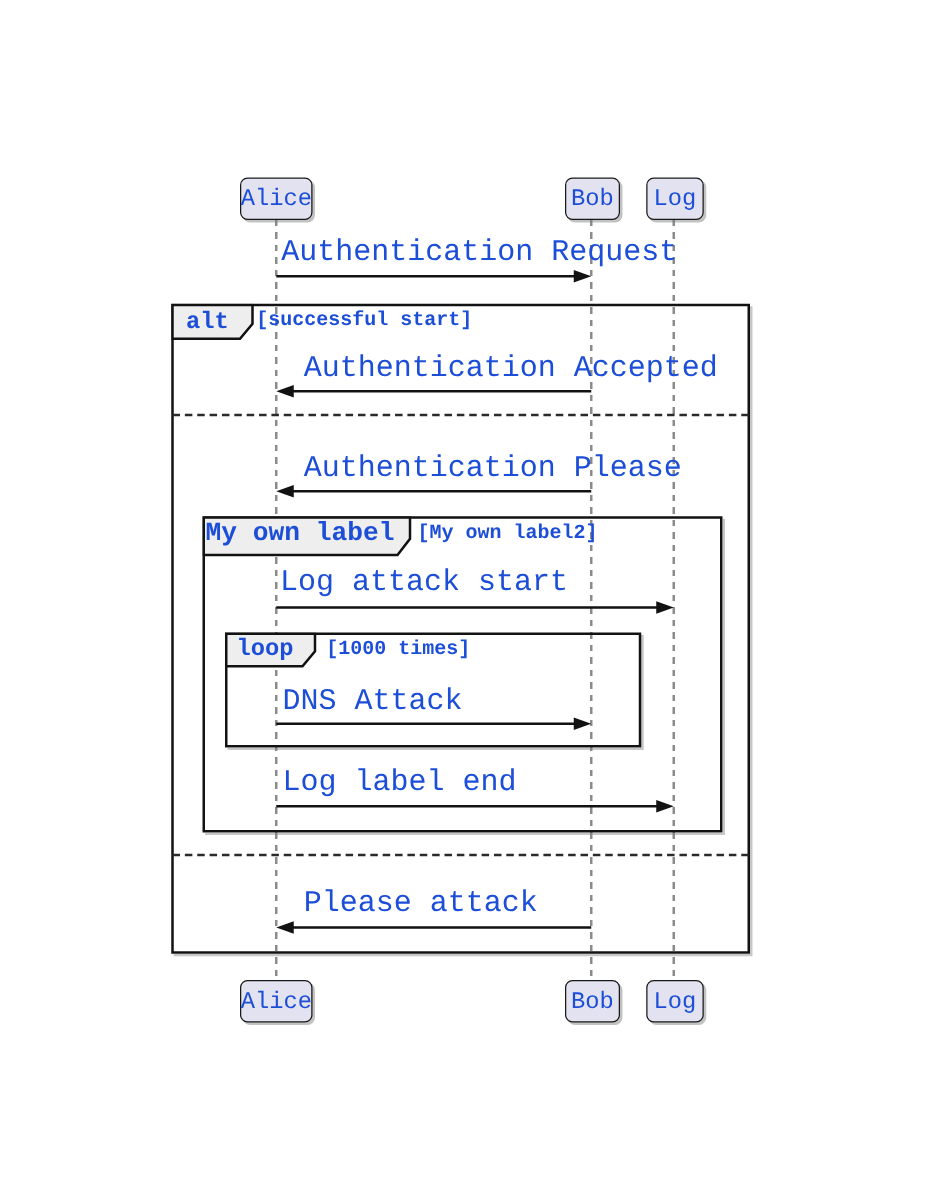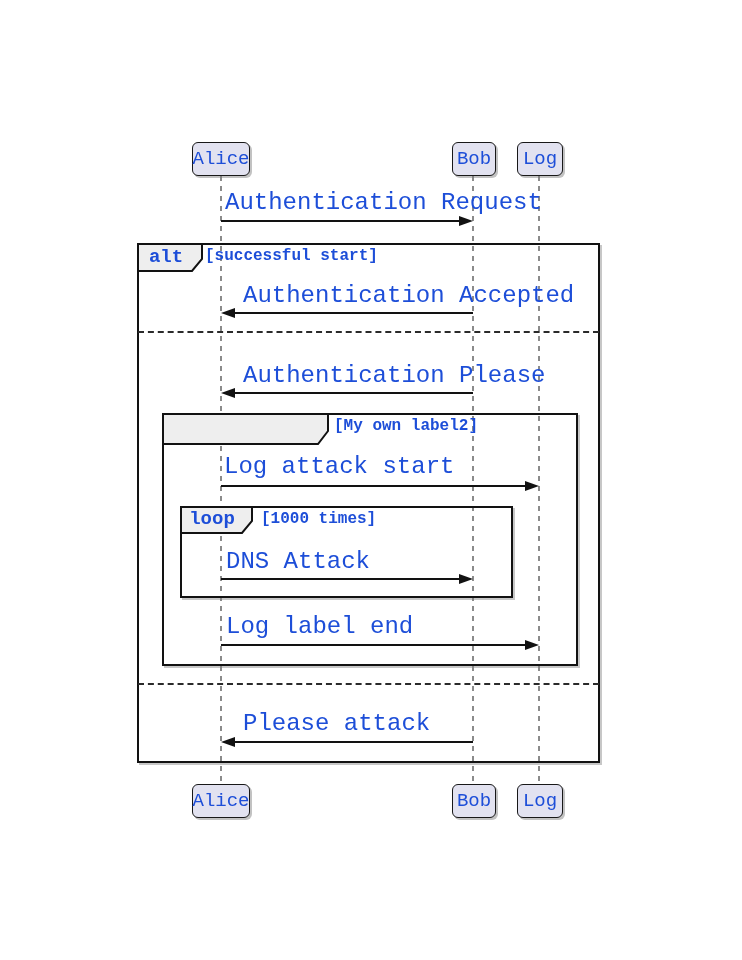--- a/index.html
+++ b/index.html
@@ -75,20 +75,21 @@
   <div class="divider" style="left:138px;top:331px;width:461px"></div>
 
   <div class="msg-label" style="left:243px;top:365px">Authentication Please</div>
   <div class="msg-line" style="left:234px;top:392px;width:239px"></div>
   <div class="head-l" style="left:221px;top:388px"></div>
 
   <div class="frame" style="left:162px;top:413px;width:416px;height:253px"></div>
   <svg class="pent" style="left:162px;top:413px" width="168" height="33">
     <polygon points="1,1 166,1 166,18 156,31 1,31" fill="#EEEEEE" stroke="#121212" stroke-width="2"></polygon>
   </svg>
+  <div class="pent-text" style="left:164px;top:416px;width:152px;font-size:21px">My own label</div>
   <div class="guard" style="left:334px;top:416px">[My own label2]</div>
 
   <div class="msg-label" style="left:224px;top:456px">Log attack start</div>
   <div class="msg-line" style="left:221px;top:485px;width:306px"></div>
   <div class="head-r" style="left:525px;top:481px"></div>
 
   <div class="frame" style="left:180px;top:506px;width:333px;height:92px"></div>
   <svg class="pent" style="left:180px;top:506px" width="74" height="29">
     <polygon points="1,1 72,1 72,15 62,27 1,27" fill="#EEEEEE" stroke="#121212" stroke-width="2"></polygon>
   </svg>

